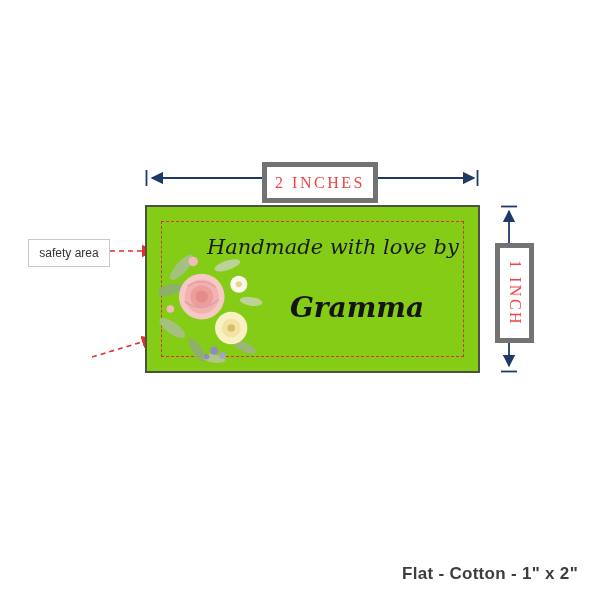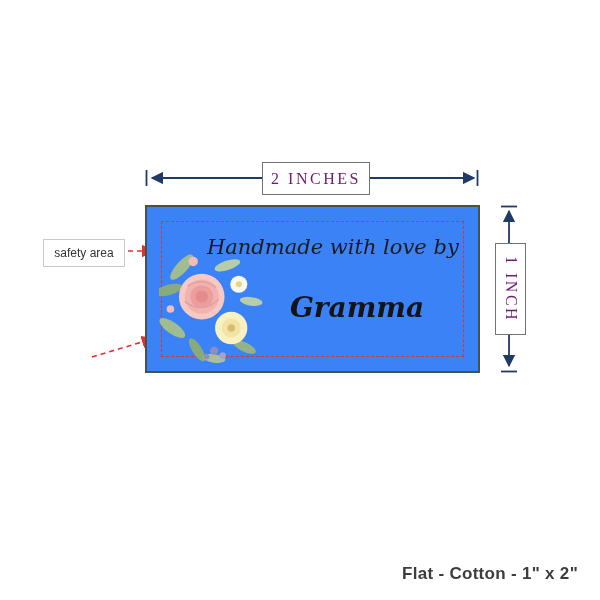--- a/index.html
+++ b/index.html
@@ -4,35 +4,35 @@
 <style>
   html,body { margin:0; padding:0; background:#ffffff; }
   .canvas {
     position:relative; width:600px; height:600px; background:#ffffff;
     font-family:"Liberation Sans", sans-serif; overflow:hidden;
   }
   .overlay { position:absolute; left:0; top:0; width:600px; height:600px; pointer-events:none; }
 
   
   .dim-label {
-    position:absolute; background:#ffffff; border:1px solid #737373;
-    color:#701a75; font-family:"Liberation Serif", serif;
+    position:absolute; background:#ffffff; border:5px solid #737373;
+    color:#ef4444; font-family:"Liberation Serif", serif;
     display:flex; align-items:center; justify-content:center;
     letter-spacing:2.5px; font-size:16px;
   }
   .dim-label-h { left:262px; top:162px; width:106px; height:31px; }
   .dim-label-v {
     left:495px; top:243px; width:29px; height:90px;
     writing-mode:vertical-rl; text-orientation:mixed;
   }
 
   
   .label-rect {
     position:absolute; left:145px; top:205px; width:331px; height:164px;
-    border:2px solid #4a5242; background:#3b82f6;
+    border:2px solid #4a5242; background:#84cc16;
   }
   .safety-rect {
     position:absolute; left:14px; top:14px; right:14px; bottom:14px;
     border:1.5px dashed #e03131;
   }
   .floral { position:absolute; left:12px; top:42px; width:114px; height:120px; }
 
   .label-line1 {
     position:absolute; left:60px; top:28px; width:250px; text-align:center;
     font-family:"DejaVu Serif", serif; font-style:italic;
@@ -43,21 +43,21 @@
     font-family:"DejaVu Serif", serif; font-style:italic; font-weight:bold;
     font-size:28px; color:#141414; white-space:nowrap;
   }
 
   
   .callout {
     position:absolute; background:#ffffff; border:1px solid #c9c9c9;
     color:#333333; font-size:12px; text-align:center;
     padding:5px 8px; line-height:1.35;
   }
-  .callout-safety { left:43px; top:239px; width:64px; }
+  .callout-safety { left:28px; top:239px; width:64px; }
   .callout-redlines { left:36px; top:358px; width:76px; }
 
   .caption {
     position:absolute; right:22px; top:564px;
     font-size:17px; font-weight:bold; color:#3d3d3d; letter-spacing:0.3px;
     white-space:nowrap;
   }
 </style>
 </head>
 <body>

